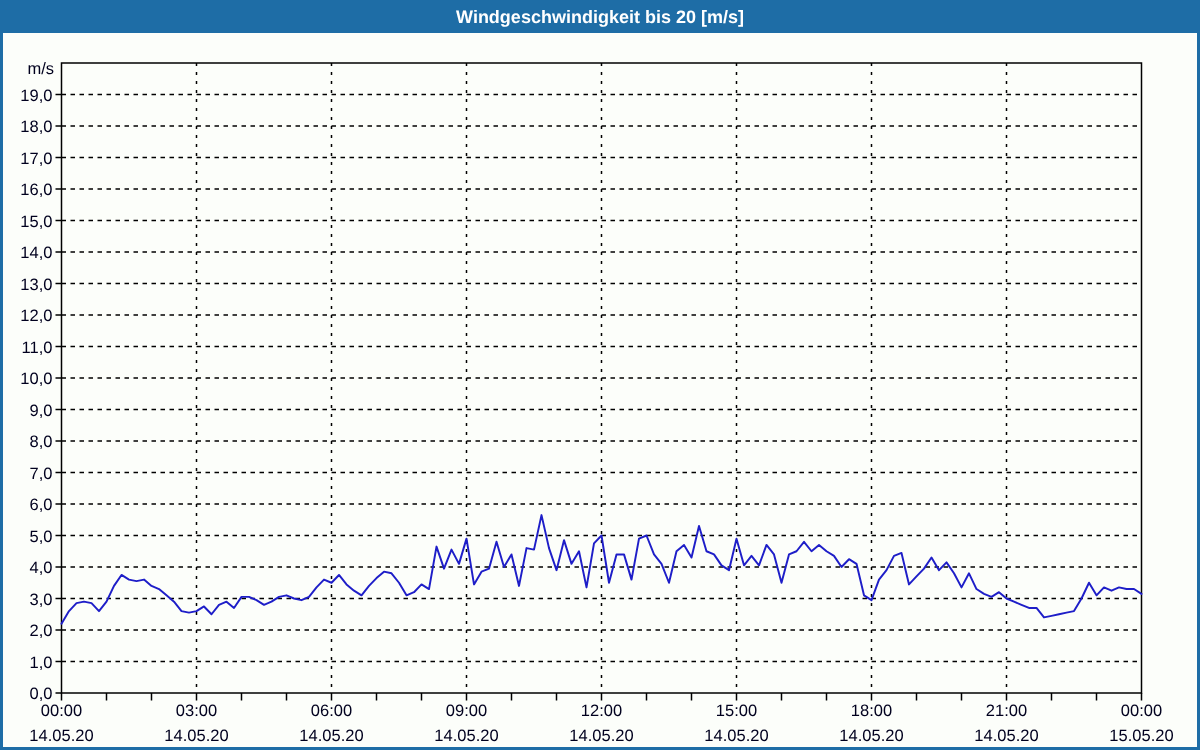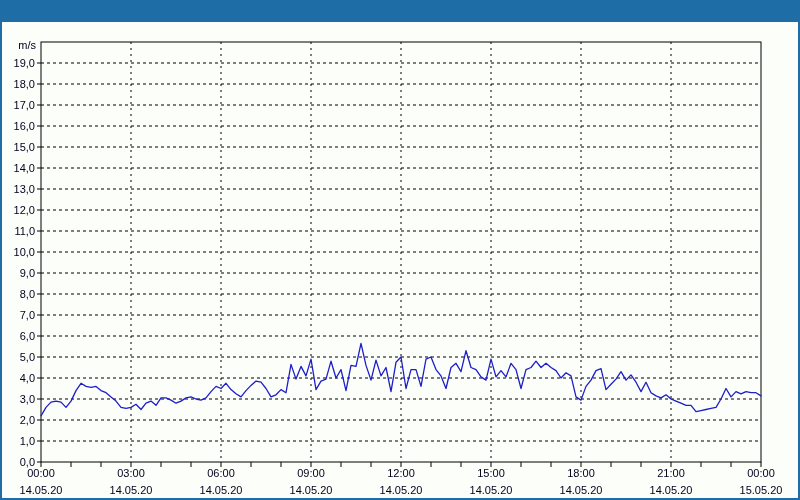--- a/index.html
+++ b/index.html
@@ -7,20 +7,23 @@
   .titlebar{position:absolute;top:0;left:0;width:100%;height:22px;background:#1e6da6;
             color:#ffffff;font-size:12px;font-weight:bold;text-align:center;line-height:22px;}
   .content{position:absolute;left:2px;top:22px;width:796px;height:476px;background:#fcfefa;}
   .content svg{display:block;}
   text{font-family:"Liberation Sans",sans-serif;}
 </style>
 </head>
 <body>
 
 <div class="window">
+  <div class="titlebar">
+    <span>Windgeschwindigkeit bis 20 [m/s]</span>
+  </div>
   <div class="content">
     <svg id="chart-svg" width="796" height="476" viewBox="2 22 796 476">
         <line x1="41" y1="441" x2="761" y2="441" stroke="#000000" stroke-width="1" stroke-dasharray="3,3"></line>
         <line x1="41" y1="420" x2="761" y2="420" stroke="#000000" stroke-width="1" stroke-dasharray="3,3"></line>
         <line x1="41" y1="399" x2="761" y2="399" stroke="#000000" stroke-width="1" stroke-dasharray="3,3"></line>
         <line x1="41" y1="378" x2="761" y2="378" stroke="#000000" stroke-width="1" stroke-dasharray="3,3"></line>
         <line x1="41" y1="357" x2="761" y2="357" stroke="#000000" stroke-width="1" stroke-dasharray="3,3"></line>
         <line x1="41" y1="336" x2="761" y2="336" stroke="#000000" stroke-width="1" stroke-dasharray="3,3"></line>
         <line x1="41" y1="315" x2="761" y2="315" stroke="#000000" stroke-width="1" stroke-dasharray="3,3"></line>
         <line x1="41" y1="294" x2="761" y2="294" stroke="#000000" stroke-width="1" stroke-dasharray="3,3"></line>

